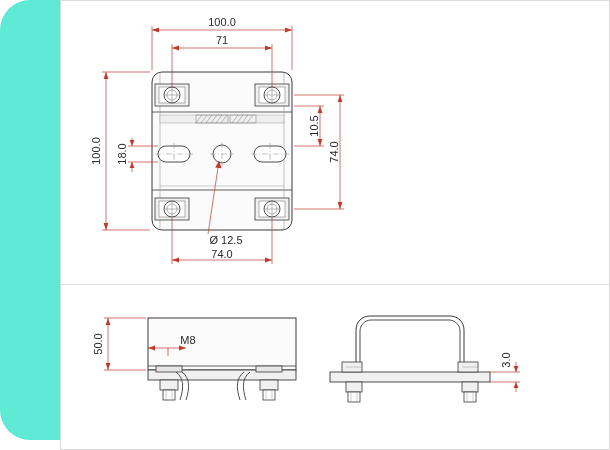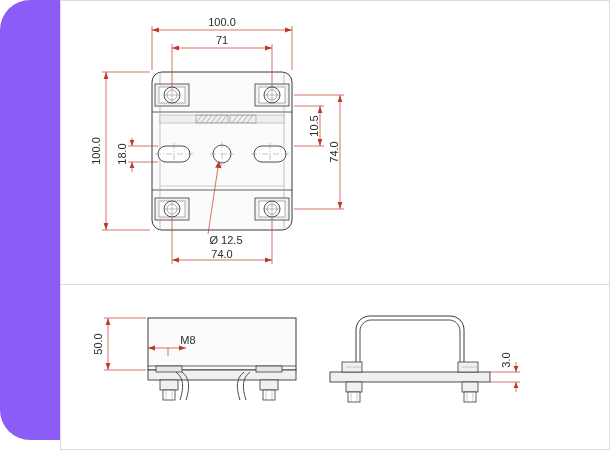--- a/index.html
+++ b/index.html
@@ -10,21 +10,21 @@
   body {
     width: 610px;
     height: 450px;
     font-family: "Liberation Sans", sans-serif;
     overflow: hidden;
   }
   #sheet {
     position: relative;
     width: 610px;
     height: 440px;
-    background: #8b5cf6;
+    background: #5eead4;
     border-radius: 30px;
   }
   #sheet svg {
     display: block;
   }
   .dim-text {
     font-family: "Liberation Sans", sans-serif;
     font-size: 11px;
     fill: #2b2b2b;
   }

